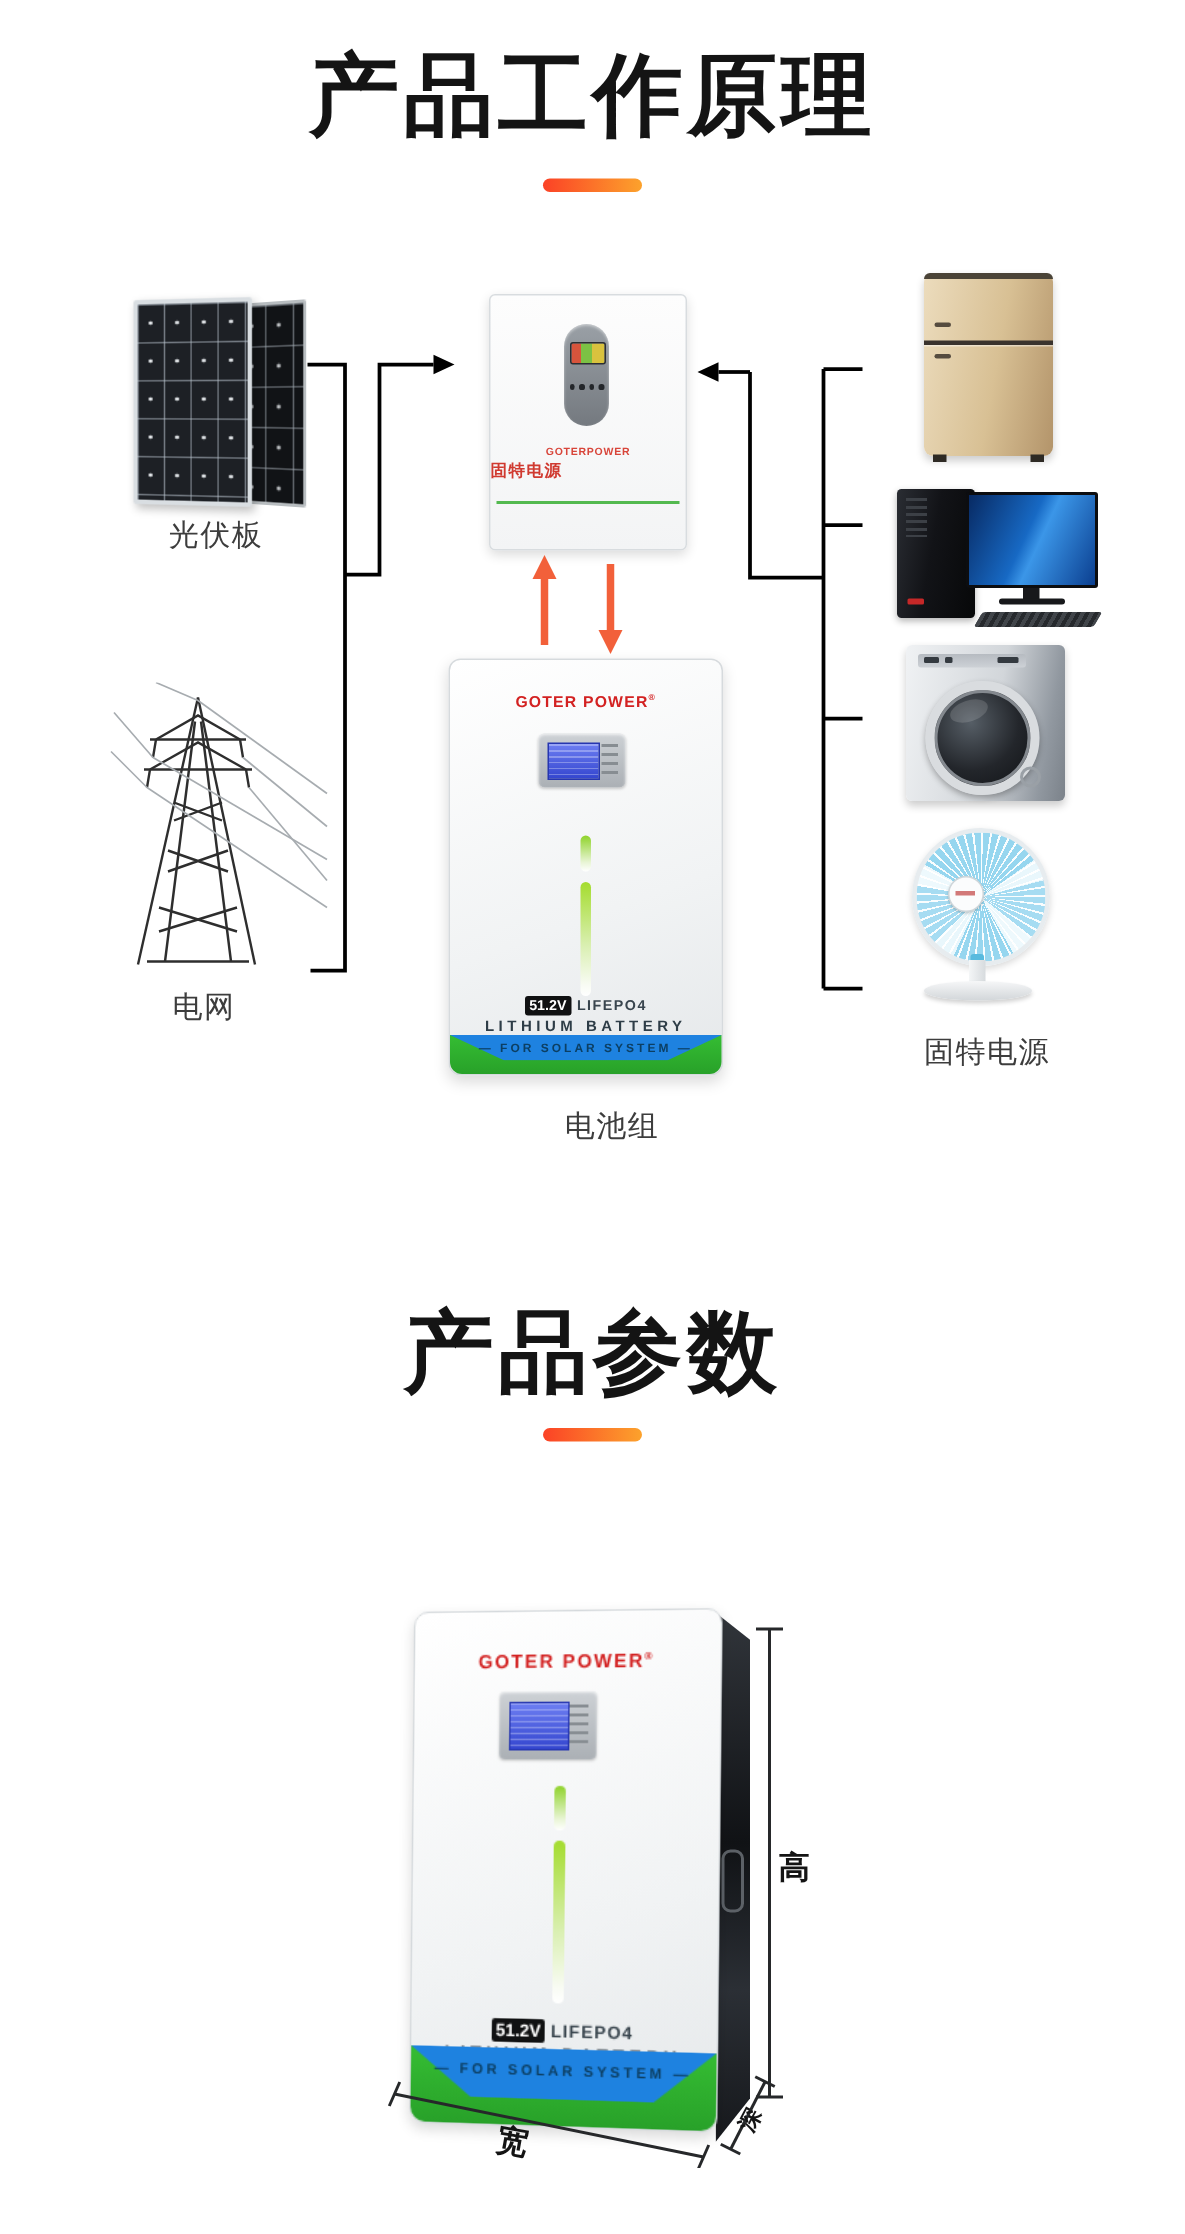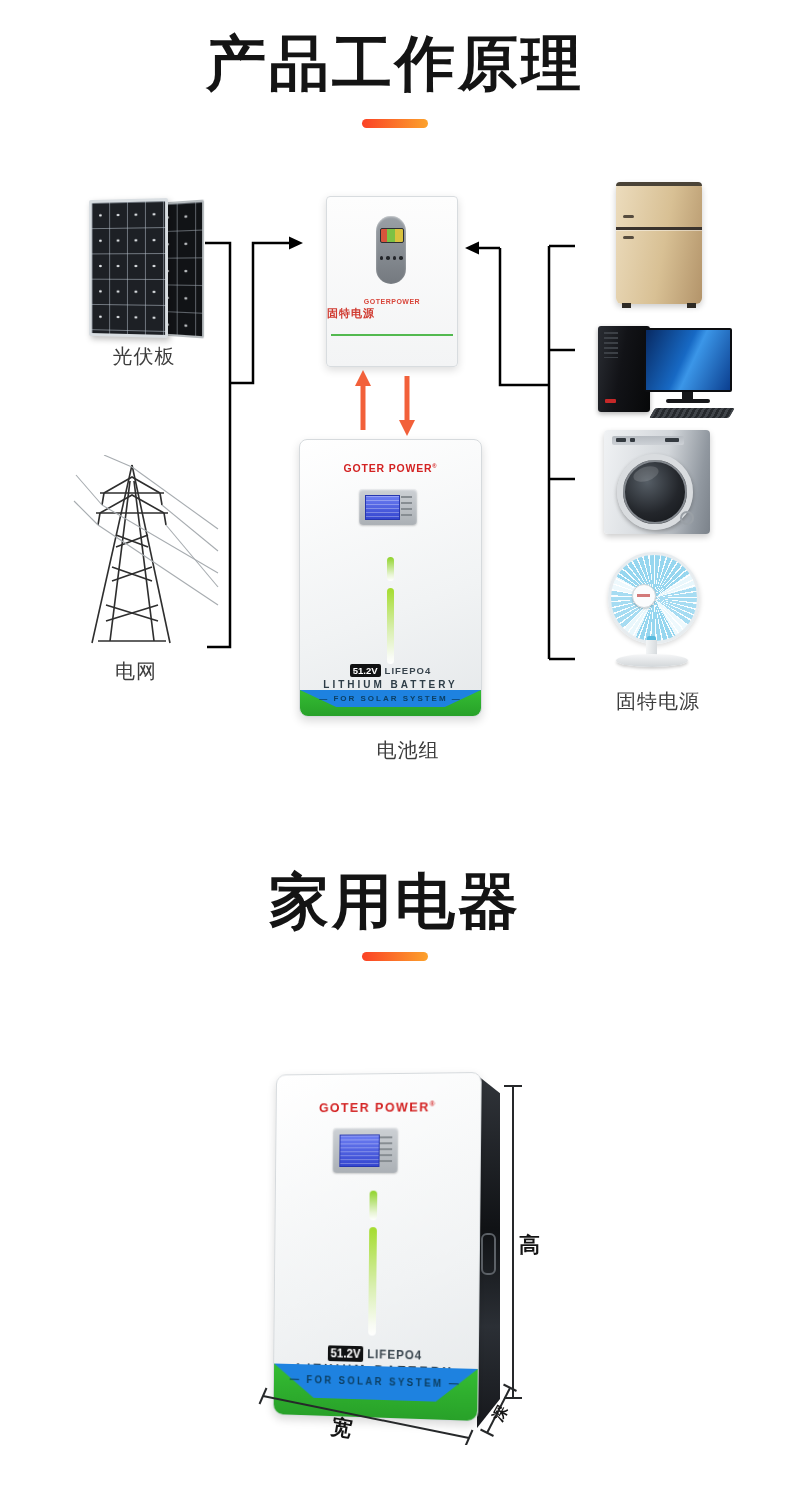--- a/index.html
+++ b/index.html
@@ -339,21 +339,21 @@
     <div class="fan-hub">
         <i></i>
       </div>
     <div class="fan-clip"></div>
     <div class="fan-neck"></div>
     <div class="fan-base"></div>
   </div>
 
   <div class="lbl" style="left:608px;top:688px;width:100px;text-align:center">固特电源</div>
 
-  <div class="sec-title" style="top:862px">家用电器</div>
+  <div class="sec-title" style="top:862px">产品参数</div>
   <div class="accent-bar" style="top:952px"></div>
 
   <div class="bat-side">
     <div class="handle"></div>
   </div>
 
   <div class="battery battery-lg">
     <div class="bat-logo">
       <span>GOTER POWER</span><sup>®</sup>
     </div>

